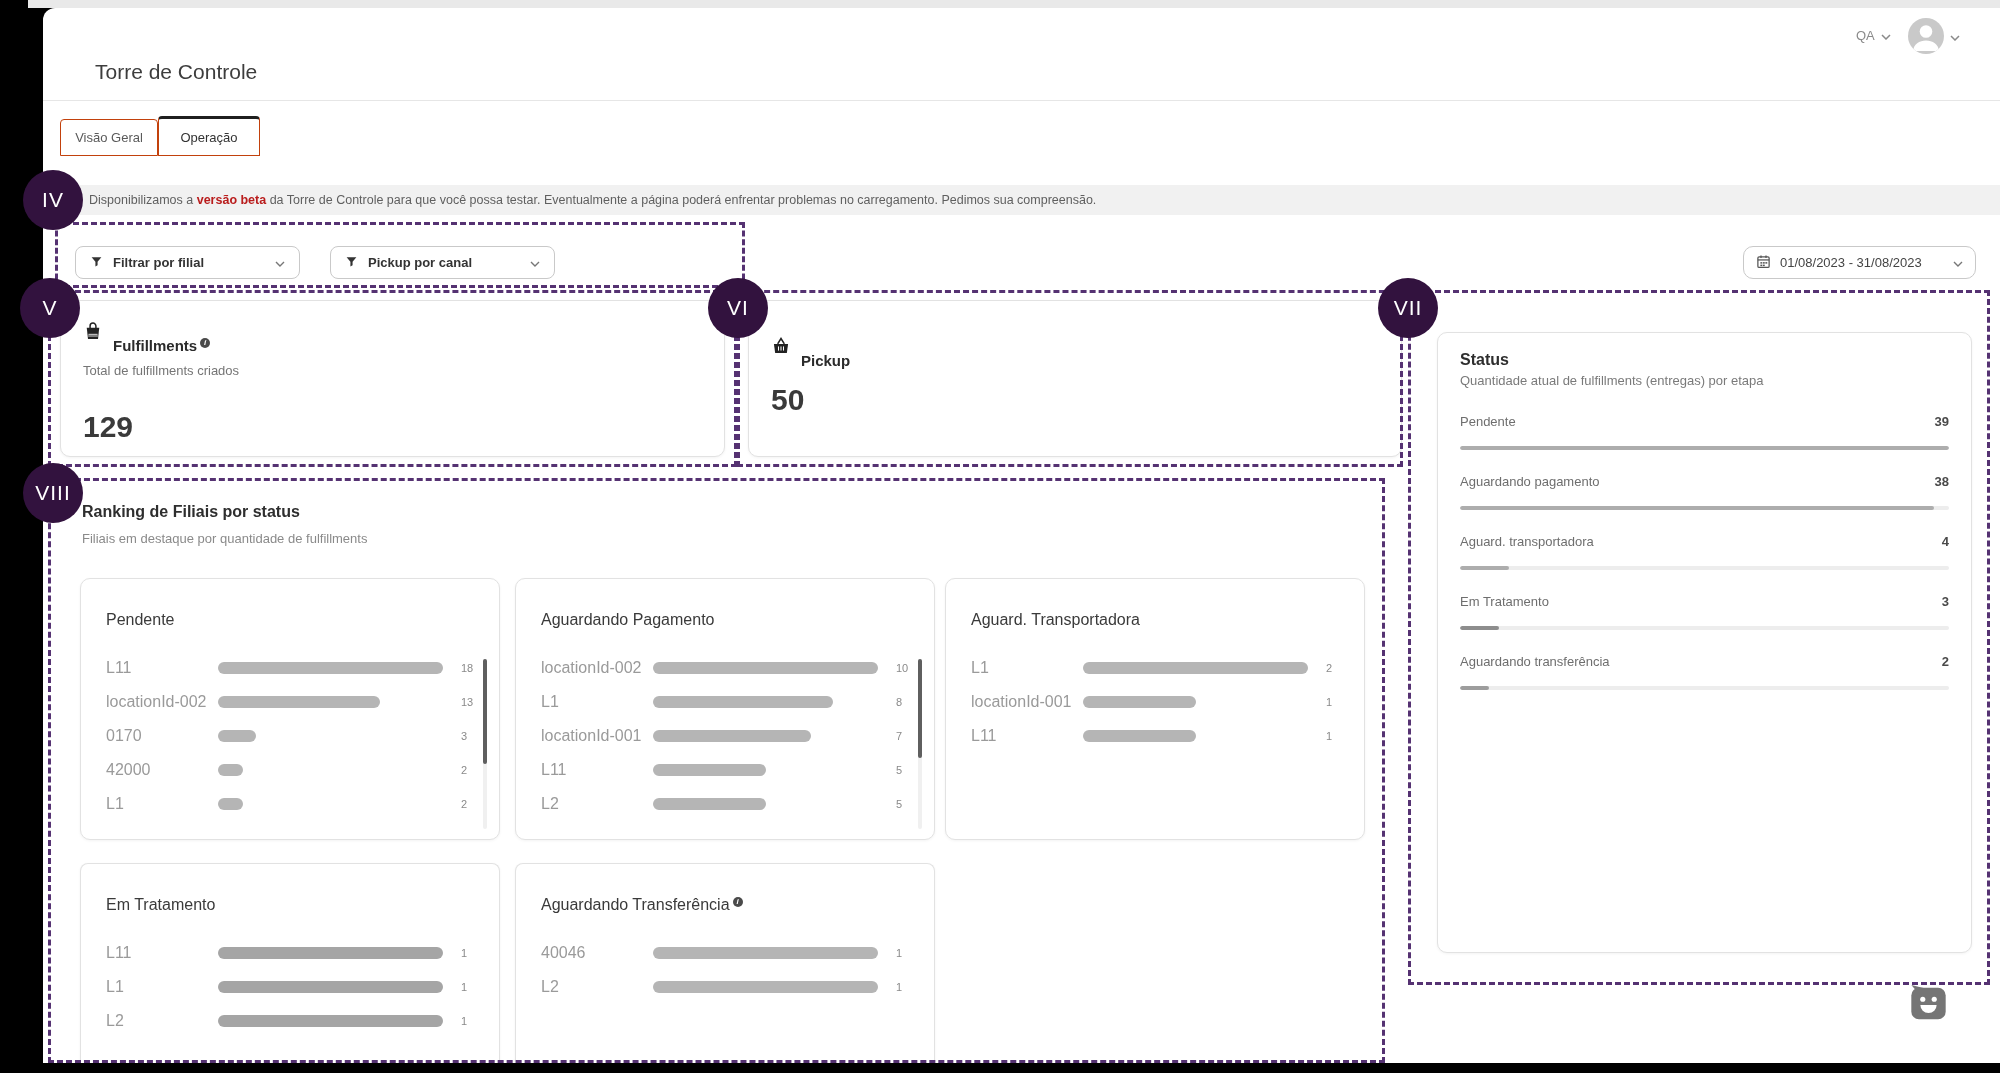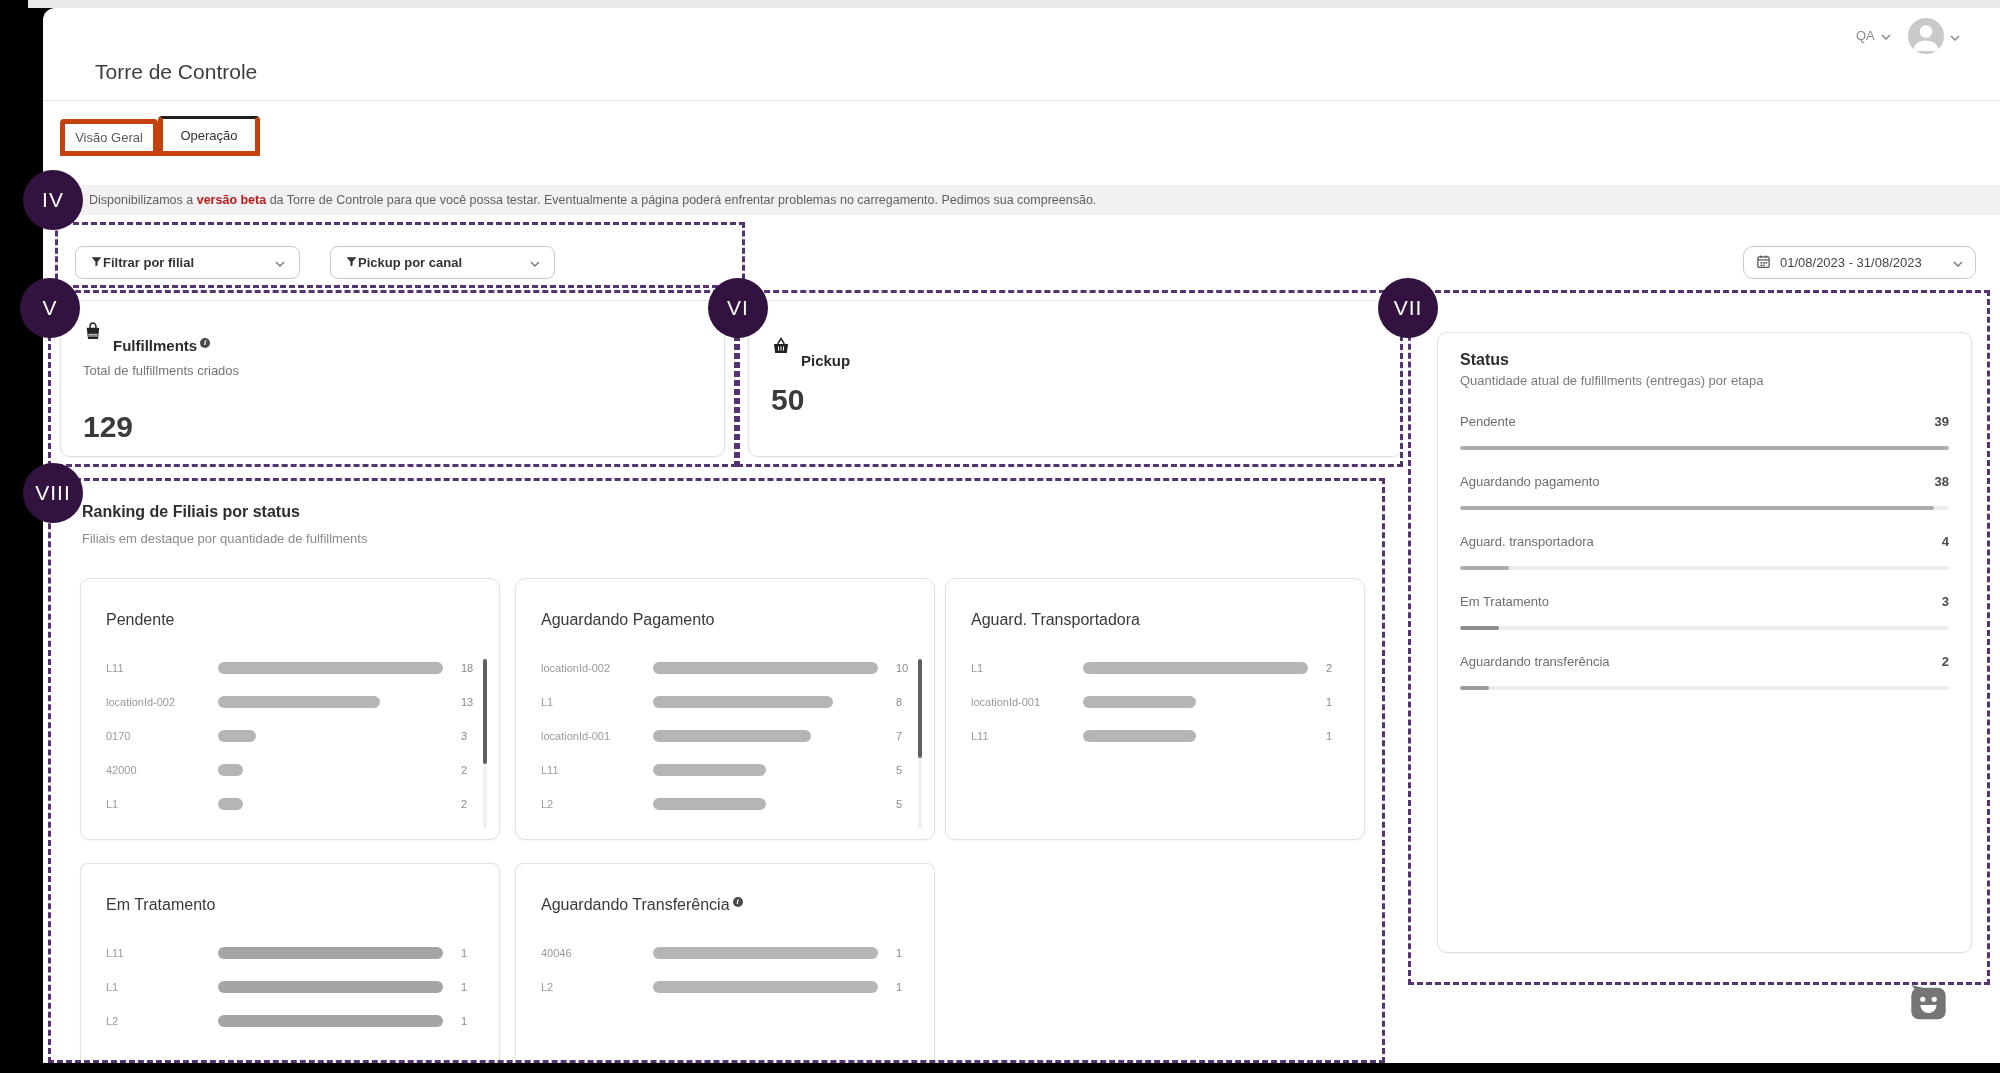--- a/index.html
+++ b/index.html
@@ -11,30 +11,30 @@
   .content-bg { position:absolute; left:43px; top:8px; right:0; bottom:10px; background:#fff; border-top-left-radius:12px; }
 
   
   .page-title { position:absolute; left:95px; top:60px; font-size:21px; color:#3d3d3d; z-index:2; }
   .env-switcher { position:absolute; left:1856px; top:28px; display:flex; align-items:center; gap:6px; color:#8a8a8a; font-size:13px; z-index:2; cursor:pointer; }
   .avatar-wrap { position:absolute; left:1908px; top:18px; display:flex; align-items:center; gap:6px; z-index:2; cursor:pointer; }
   .avatar { width:36px; height:36px; border-radius:50%; background:#c9c9c9; overflow:hidden; display:flex; align-items:flex-end; justify-content:center; }
   .header-divider { position:absolute; left:43px; right:0; top:100px; height:1px; background:#e6e6e6; z-index:2; }
 
   
-  .tab { position:absolute; background:#fff; border:5px solid #c2410c; border-radius:4px 4px 0 0; display:flex; align-items:center; justify-content:center; font-size:13px; color:#5a5a5a; z-index:2; cursor:pointer; }
+  .tab { position:absolute; background:#fff; border:1px solid #c2410c; border-radius:4px 4px 0 0; display:flex; align-items:center; justify-content:center; font-size:13px; color:#5a5a5a; z-index:2; cursor:pointer; }
   .tab-inactive { left:60px; top:119px; width:98px; height:37px; }
   .tab-active { left:158px; top:116px; width:102px; height:40px; border-top:3px solid #1f1f1f; color:#333; }
 
   
   .beta-banner { position:absolute; left:43px; right:0; top:185px; height:30px; background:#f1f1f1; display:flex; align-items:center; padding-left:22px; gap:10px; z-index:2; font-size:12.5px; color:#5f5f5f; }
   .beta-banner b { color:#b91c1c; }
 
   
-  .filter-btn { position:absolute; top:246px; height:33px; background:#fff; border:1px solid #c9c9c9; border-radius:8px; display:flex; align-items:center; padding:0 14px; gap:0; font-size:13px; font-weight:bold; color:#333; z-index:2; cursor:pointer; }
+  .filter-btn { position:absolute; top:246px; height:33px; background:#fff; border:1px solid #c9c9c9; border-radius:8px; display:flex; align-items:center; padding:0 14px; gap:10px; font-size:13px; font-weight:bold; color:#333; z-index:2; cursor:pointer; }
   .filter-btn .chev { margin-left:auto; }
   .date-btn { position:absolute; left:1743px; top:246px; width:233px; height:33px; background:#fff; border:1px solid #c9c9c9; border-radius:10px; display:flex; align-items:center; padding:0 12px; gap:9px; font-size:13px; color:#444; z-index:2; cursor:pointer; }
   .date-btn .chev { margin-left:auto; }
 
   
   .card { position:absolute; background:#fff; border:1px solid #e2e2e2; border-radius:10px; box-shadow:0 1px 3px rgba(0,0,0,.05); z-index:2; }
   .kpi-head { display:flex; align-items:flex-start; gap:10px; }
   .kpi-title { font-size:15px; font-weight:bold; color:#2b2b2b;margin-top:16px; }
   .info-dot { display:inline-block; width:10px; height:10px; border-radius:50%; background:#4a4a4a; color:#fff; font-size:8px; line-height:10px; text-align:center; vertical-align:super; margin-left:3px; font-style:italic; font-weight:bold; }
   .kpi-sub { font-size:13px; color:#757575; margin-top:9px; }
@@ -59,21 +59,21 @@
   .srow:nth-child(4) .sfill { background:#8d8d8d; }
   .srow:nth-child(5) .sfill { background:#9d9d9d; }
 
   
   .ranking-title { position:absolute; left:82px; top:503px; font-size:16px; font-weight:bold; color:#2e2e2e; z-index:2; }
   .ranking-sub { position:absolute; left:82px; top:531px; font-size:13px; color:#8a8a8a; z-index:2; }
   .rank-card { width:420px; padding:32px 0 0 25px; overflow:hidden; }
   .rank-card-title { font-size:16px; color:#3a3a3a; }
   .rrows { margin-top:22px; }
   .rrow { display:flex; align-items:center; height:34px; }
-  .rlabel { width:112px; font-size:11px; color:#9a9a9a; }
+  .rlabel { width:112px; font-size:16px; color:#9a9a9a; }
   .rbar-zone { width:225px; }
   .rbar { height:12px; border-radius:6px; background:#b5b5b5; }
   .rval { font-size:11px; color:#8a8a8a; margin-left:18px; }
   .vscroll { position:absolute; right:12px; top:80px; width:4px; height:170px; background:#f0f0f0; border-radius:2px; }
   .vthumb { width:4px; background:#5f5f5f; border-radius:2px; }
 
   
   .dashed-box { position:absolute; border:3px dashed #553272; z-index:5; pointer-events:none; }
   .roman-badge { position:absolute; width:60px; height:60px; border-radius:50%; background:#32123e; color:#fff; display:flex; align-items:center; justify-content:center; font-size:21px; font-weight:300; letter-spacing:1px; z-index:6; }
 

